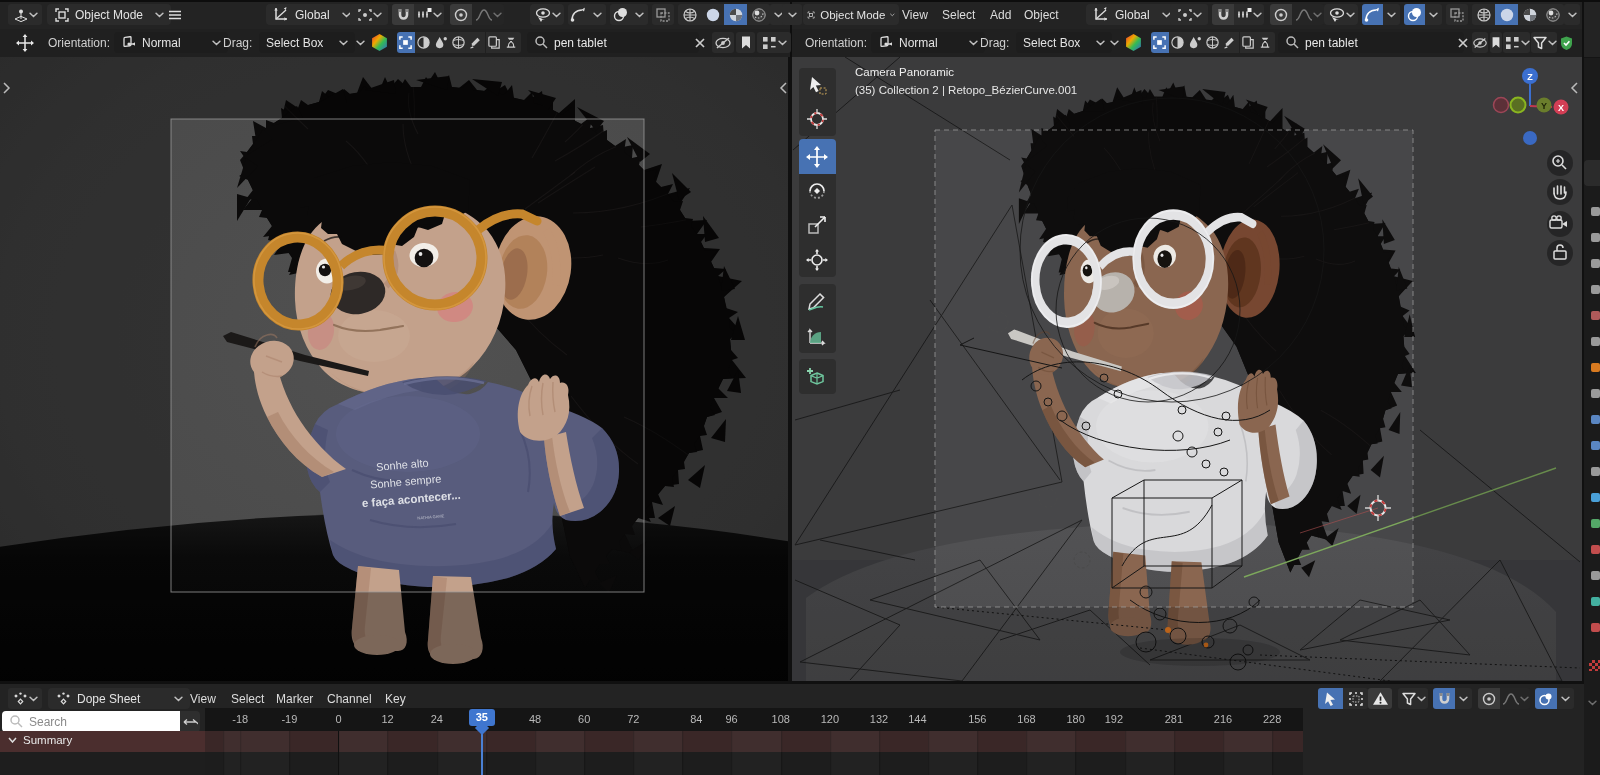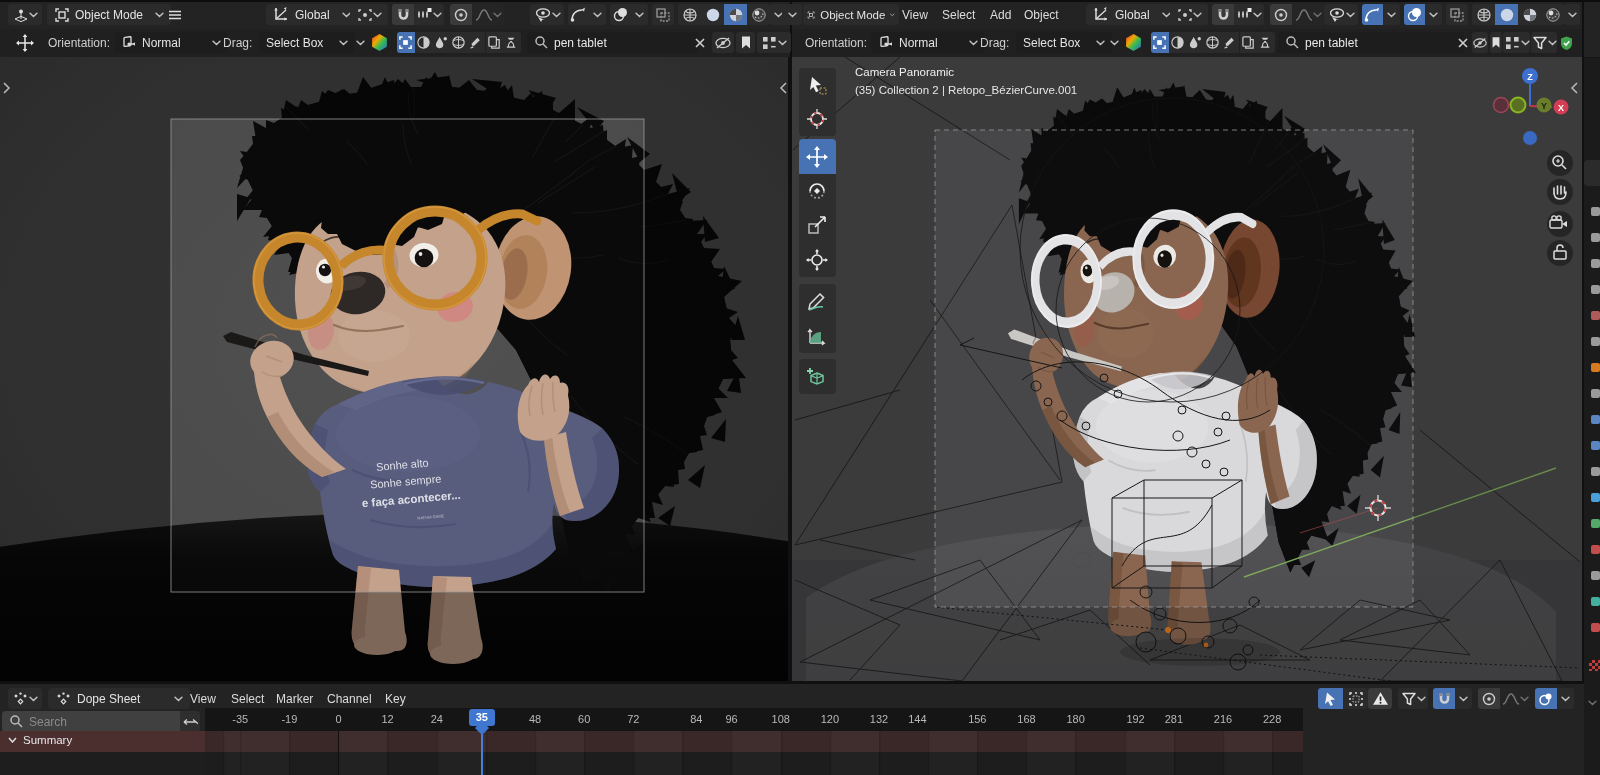--- a/index.html
+++ b/index.html
@@ -987,52 +987,52 @@
     <svg width="16" height="16" viewBox="0 0 16 16">
       <circle cx="6.5" cy="9" r="4.5" stroke="#fff" fill="none" stroke-width="1.5"></circle>
       <circle cx="10.5" cy="5.5" r="3" fill="#fff"></circle>
     </svg>
   </div>
 <div class="abs ib" style="left:1557px;top:688px;width:17px;height:21px;background:#2b2b2b;border-radius:0 3px 3px 0;">
     <svg width="9" height="6" viewBox="0 0 10 6">
       <path d="M1.2 1l3.8 3.6L8.8 1" stroke="#bfbfbf" fill="none" stroke-width="1.7" stroke-linecap="round"></path>
     </svg>
   </div>
-<div class="abs dd" style="left:2px;top:711px;width:172px;background:#404040;font-size:12px;color:#8a8a8a;padding:0 7px;border-radius:4px 0 0 4px;">
+<div class="abs dd" style="left:2px;top:711px;width:172px;background:#ffffff;font-size:12px;color:#8a8a8a;padding:0 7px;border-radius:4px 0 0 4px;">
     <svg width="15" height="15" viewBox="0 0 15 15">
       <circle cx="6" cy="6" r="4" stroke="#bbb" fill="none" stroke-width="1.5"></circle>
       <path d="M9 9l4 4" stroke="#bbb" stroke-width="1.5"></path>
     </svg>
     <span>Search</span>
   </div>
 <div class="abs ib" style="left:180px;top:711px;width:20px;height:21px;background:#2e2e2e;border-radius:0 4px 4px 0;">
     <svg width="16" height="12" viewBox="0 0 16 12">
       <path d="M2 6h12M2 6l3-2.5M2 6l3 2.5M14 6l-3-2.5M14 6l3 2.5" stroke="#ccc" fill="none" stroke-width="1.4"></path>
     </svg>
   </div>
 <div class="abs" style="left:205px;top:708px;width:1098px;height:23px;background:#151515;"></div>
-<div class="abs" style="left:220.22px;top:713px;width:40px;text-align:center;font-size:11px;color:#b9b9b9;">-35</div>
+<div class="abs" style="left:220.22px;top:713px;width:40px;text-align:center;font-size:11px;color:#b9b9b9;">-18</div>
 <div class="abs" style="left:269.36px;top:713px;width:40px;text-align:center;font-size:11px;color:#b9b9b9;">-19</div>
 <div class="abs" style="left:318.5px;top:713px;width:40px;text-align:center;font-size:11px;color:#b9b9b9;">0</div>
 <div class="abs" style="left:367.64px;top:713px;width:40px;text-align:center;font-size:11px;color:#b9b9b9;">12</div>
 <div class="abs" style="left:416.78px;top:713px;width:40px;text-align:center;font-size:11px;color:#b9b9b9;">24</div>
 <div class="abs" style="left:465.91999999999996px;top:713px;width:40px;text-align:center;font-size:11px;color:#b9b9b9;">36</div>
 <div class="abs" style="left:515.06px;top:713px;width:40px;text-align:center;font-size:11px;color:#b9b9b9;">48</div>
 <div class="abs" style="left:564.2px;top:713px;width:40px;text-align:center;font-size:11px;color:#b9b9b9;">60</div>
 <div class="abs" style="left:613.3399999999999px;top:713px;width:40px;text-align:center;font-size:11px;color:#b9b9b9;">72</div>
 <div class="abs" style="left:662.48px;top:713px;width:40px;text-align:right;font-size:11px;color:#b9b9b9;">84</div>
 <div class="abs" style="left:711.62px;top:713px;width:40px;text-align:center;font-size:11px;color:#b9b9b9;">96</div>
 <div class="abs" style="left:760.76px;top:713px;width:40px;text-align:center;font-size:11px;color:#b9b9b9;">108</div>
 <div class="abs" style="left:809.9px;top:713px;width:40px;text-align:center;font-size:11px;color:#b9b9b9;">120</div>
 <div class="abs" style="left:859.04px;top:713px;width:40px;text-align:center;font-size:11px;color:#b9b9b9;">132</div>
 <div class="abs" style="left:908.18px;top:713px;width:40px;font-size:11px;color:#b9b9b9;">144</div>
 <div class="abs" style="left:957.3199999999999px;top:713px;width:40px;text-align:center;font-size:11px;color:#b9b9b9;">156</div>
 <div class="abs" style="left:1006.46px;top:713px;width:40px;text-align:center;font-size:11px;color:#b9b9b9;">168</div>
 <div class="abs" style="left:1055.6px;top:713px;width:40px;text-align:center;font-size:11px;color:#b9b9b9;">180</div>
-<div class="abs" style="left:1104.74px;top:713px;width:40px;text-align:right;font-size:11px;color:#b9b9b9;">192</div>
+<div class="abs" style="left:1104.74px;top:713px;width:40px;text-align:left;font-size:11px;color:#b9b9b9;">192</div>
 <div class="abs" style="left:1153.88px;top:713px;width:40px;text-align:center;font-size:11px;color:#b9b9b9;">281</div>
 <div class="abs" style="left:1203.02px;top:713px;width:40px;text-align:center;font-size:11px;color:#b9b9b9;">216</div>
 <div class="abs" style="left:1252.1599999999999px;top:713px;width:40px;text-align:center;font-size:11px;color:#b9b9b9;">228</div>
 <div class="abs" style="left:205px;top:731px;width:1098px;height:44px;background:#1d1d1d;background-image:repeating-linear-gradient(90deg, rgba(255,255,255,0.025) 0 49.14px, rgba(0,0,0,0) 0 98.28px),repeating-linear-gradient(90deg, #141414 0 1px, transparent 1px 49.14px);background-position:35.22px 0,35.22px 0;"></div>
 <div class="abs" style="left:0px;top:752px;width:205px;height:23px;background:#1e1e1e;"></div>
 <div class="abs" style="left:0px;top:731px;width:205px;height:21px;background:#4b2e2e;"></div>
 <div class="abs" style="left:205px;top:731px;width:1098px;height:21px;background:#3a2727;background-image:repeating-linear-gradient(90deg, rgba(255,255,255,0.03) 0 49.14px, rgba(0,0,0,0) 0 98.28px),repeating-linear-gradient(90deg, #2c1f1f 0 1px, transparent 1px 49.14px);background-position:35.22px 0,35.22px 0;"></div>
 <div class="abs" style="left:8px;top:734px;font-size:11.5px;color:#e8e8e8;"><span style="display:inline-block;transform:translateY(-1px);margin-right:6px;"><svg width="9" height="6" viewBox="0 0 9 6">
         <path d="M1 1l3.5 4L8 1" stroke="#ddd" fill="none" stroke-width="1.5"></path>
       </svg></span>Summary</div>

